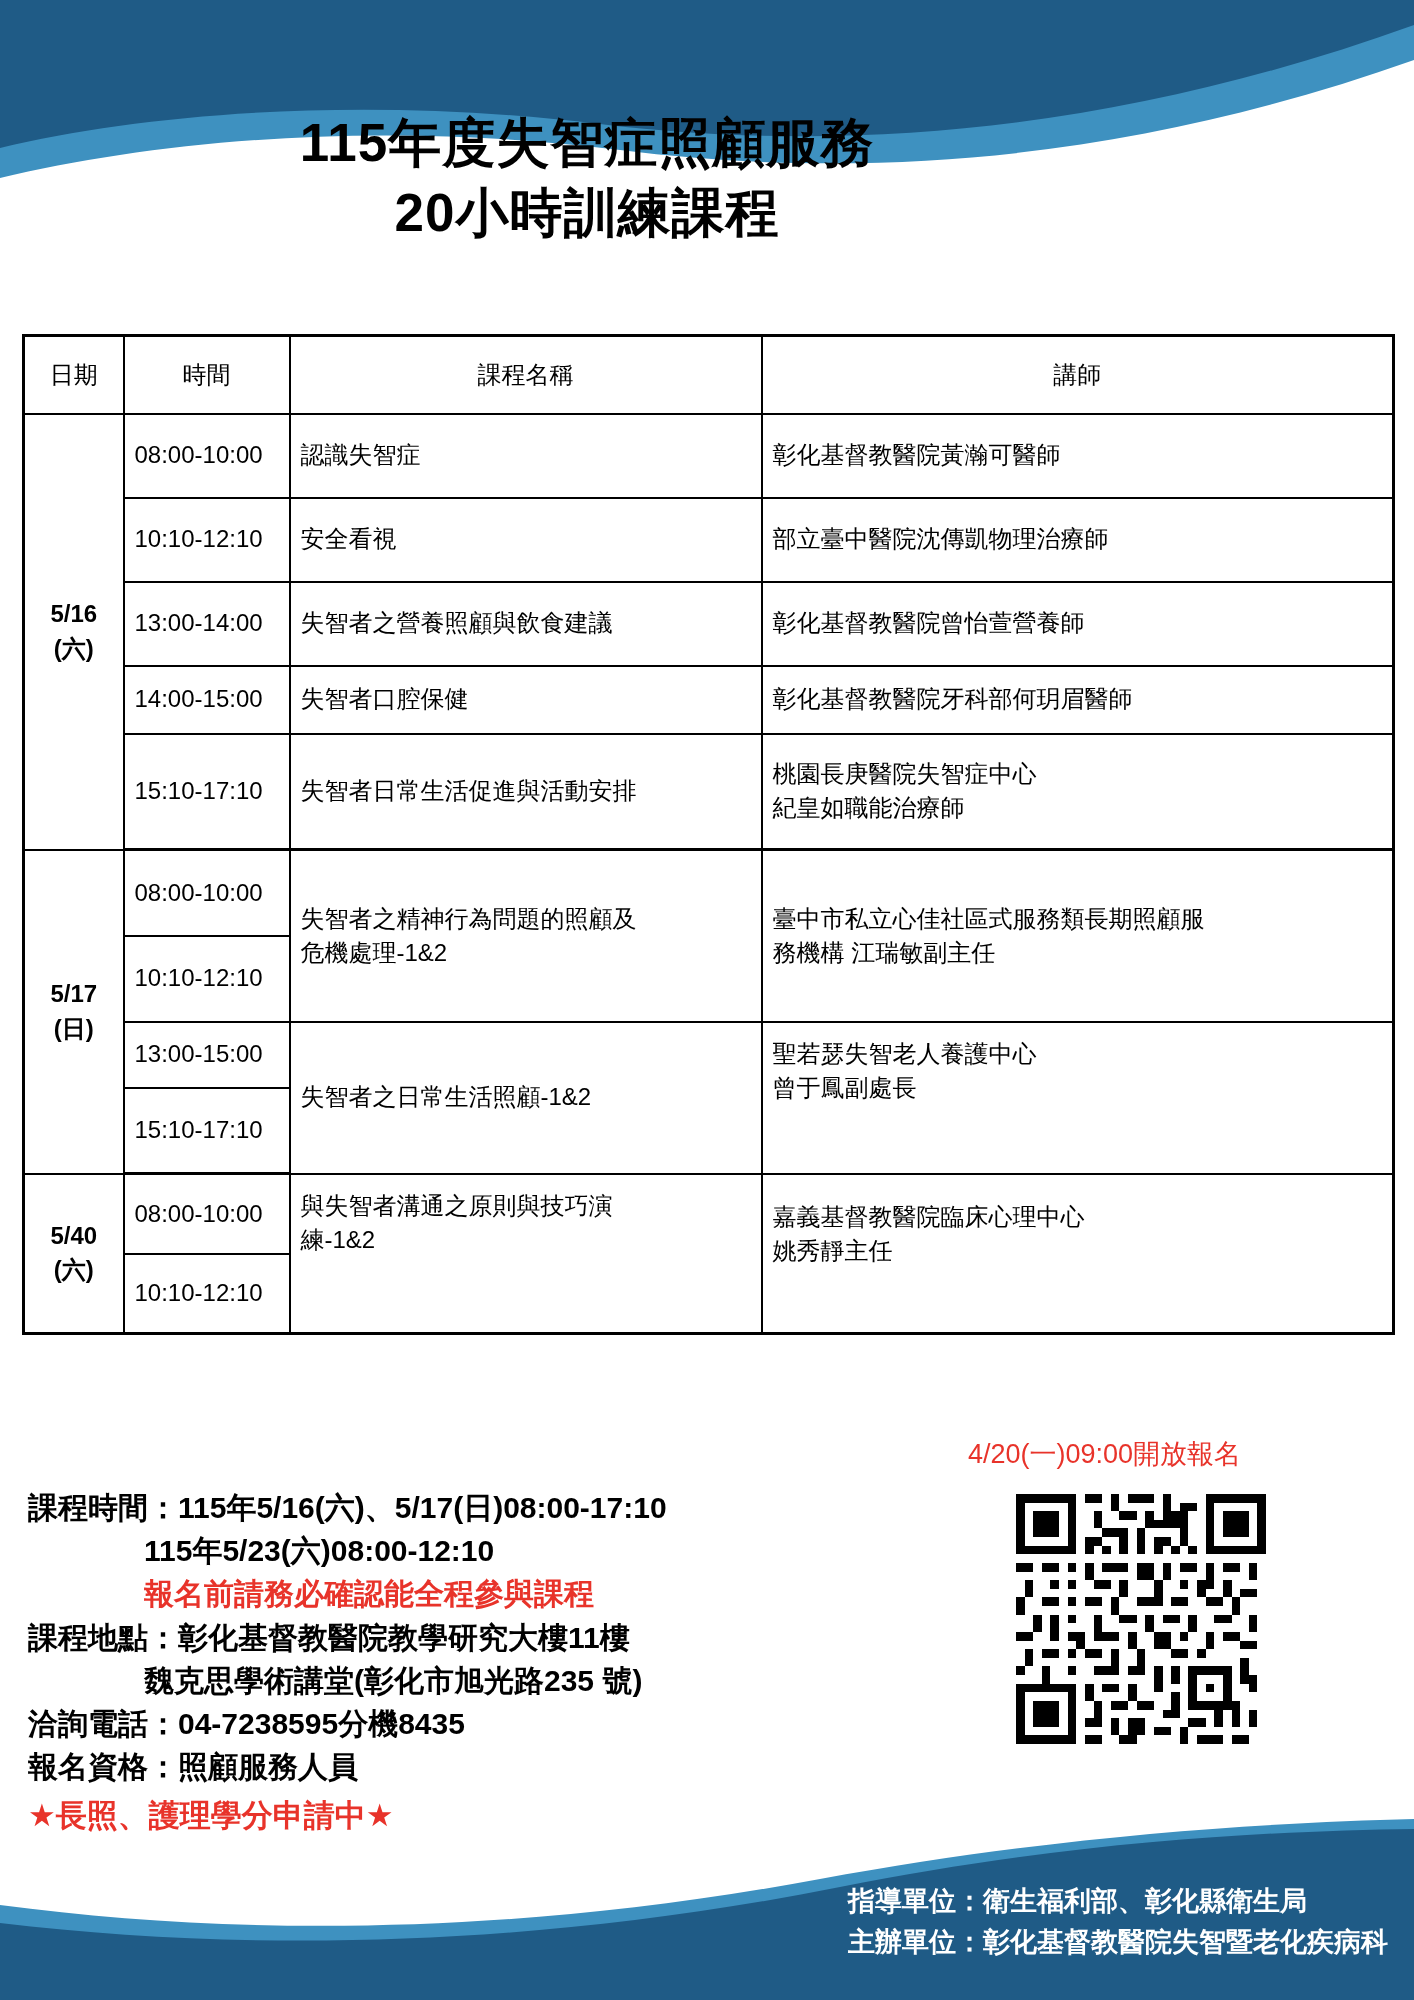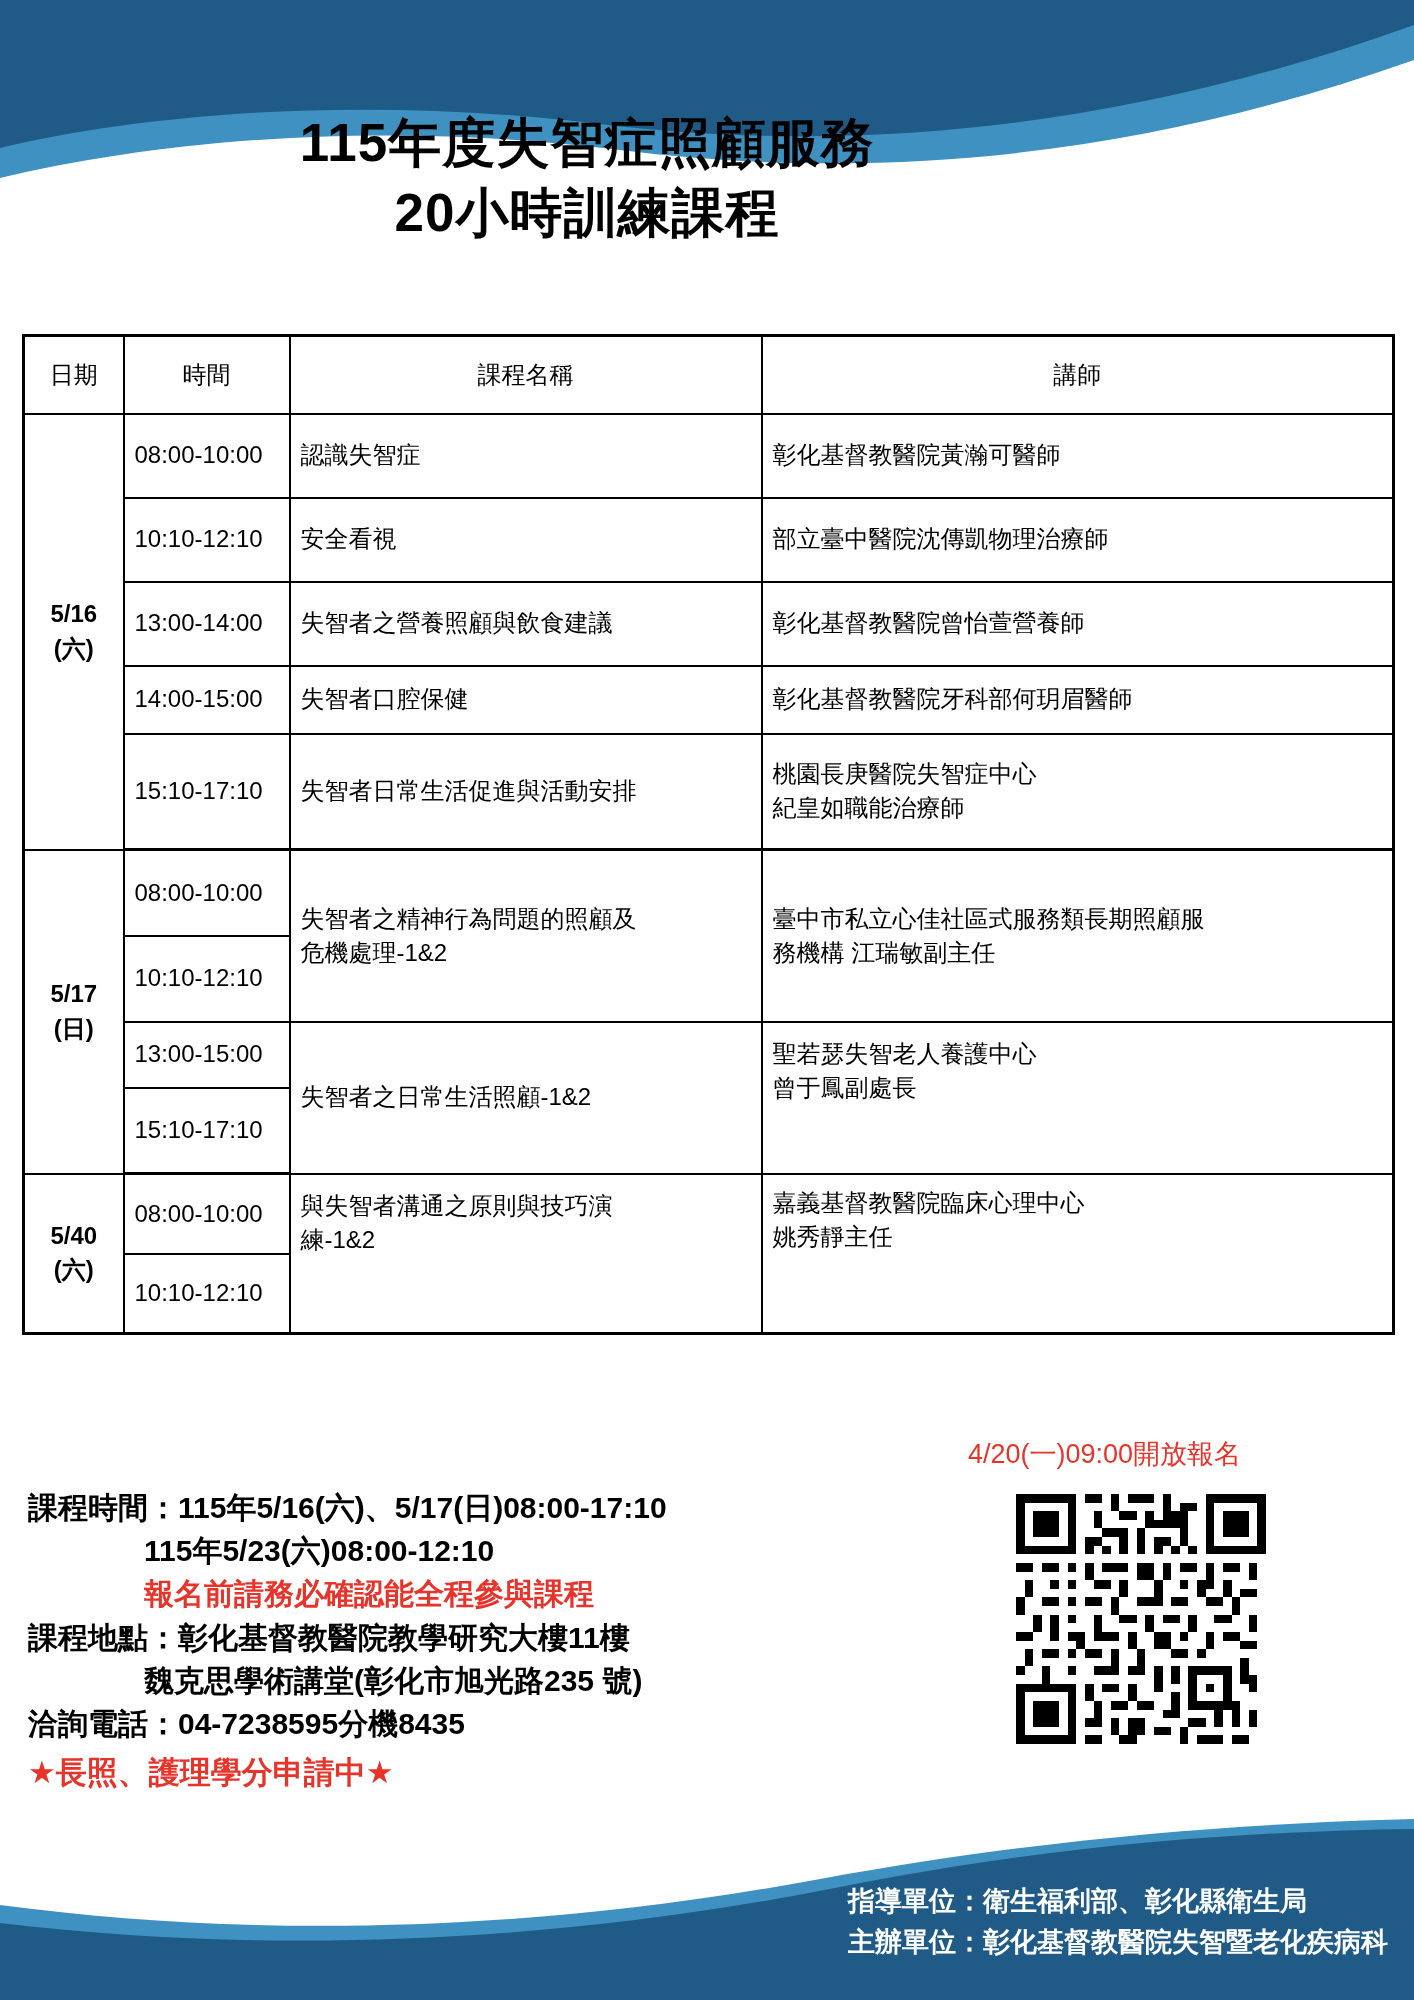--- a/index.html
+++ b/index.html
@@ -204,38 +204,39 @@
       <tr class="group-end">
         <td class="time-cell" style="height:86px">15:10-17:10</td>
       </tr>
 
       <tr>
         <td class="date-cell two-line" rowspan="2">5/40
 (六)</td>
         <td class="time-cell" style="height:80px">08:00-10:00</td>
         <td class="course-cell two-line" style="vertical-align:top;padding-top:14px" rowspan="2">與失智者溝通之原則與技巧演
 練-1&amp;2</td>
-        <td class="teach-cell two-line" style="vertical-align:top;padding-top:11px" rowspan="2">嘉義基督教醫院臨床心理中心
+        <td class="teach-cell two-line" style="vertical-align:top;padding-top:25px" rowspan="2">嘉義基督教醫院臨床心理中心
 姚秀靜主任</td>
       </tr>
       <tr>
         <td class="time-cell" style="height:80px">10:10-12:10</td>
       </tr>
 
     </tbody>
   </table>
 </div>
 
 <div class="info-block">
   <div class="info-line">課程時間：115年5/16(六)、5/17(日)08:00-17:10</div>
   <div class="info-line indent">115年5/23(六)08:00-12:10</div>
   <div class="info-line indent red">報名前請務必確認能全程參與課程</div>
   <div class="info-line">課程地點：彰化基督教醫院教學研究大樓11樓</div>
   <div class="info-line indent">魏克思學術講堂(彰化市旭光路235 號)</div>
   <div class="info-line">洽詢電話：04-7238595分機8435</div>
+  <div class="info-line">報名資格：照顧服務人員</div>
   <div class="info-line star">★長照、護理學分申請中★</div>
 </div>
 
 <div class="qr-area">
   <div class="qr-caption">4/20(一)09:00開放報名</div>
   <div class="qr-box">
     <svg viewBox="0 0 29 29" width="250" height="250" shape-rendering="crispEdges">
       <rect width="29" height="29" fill="#fff"></rect>
       <g fill="#000">
 

